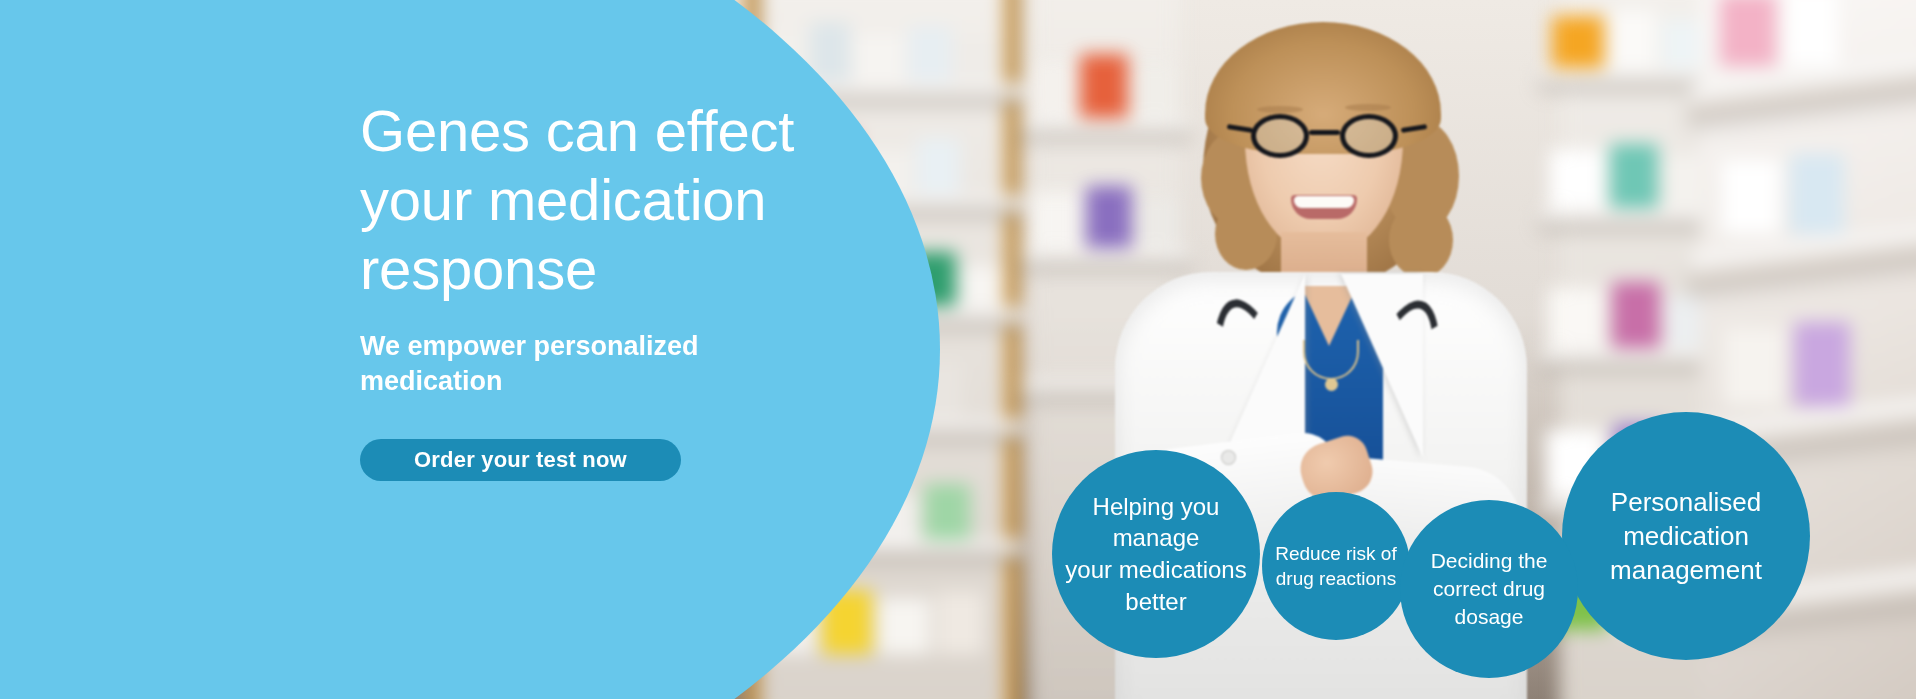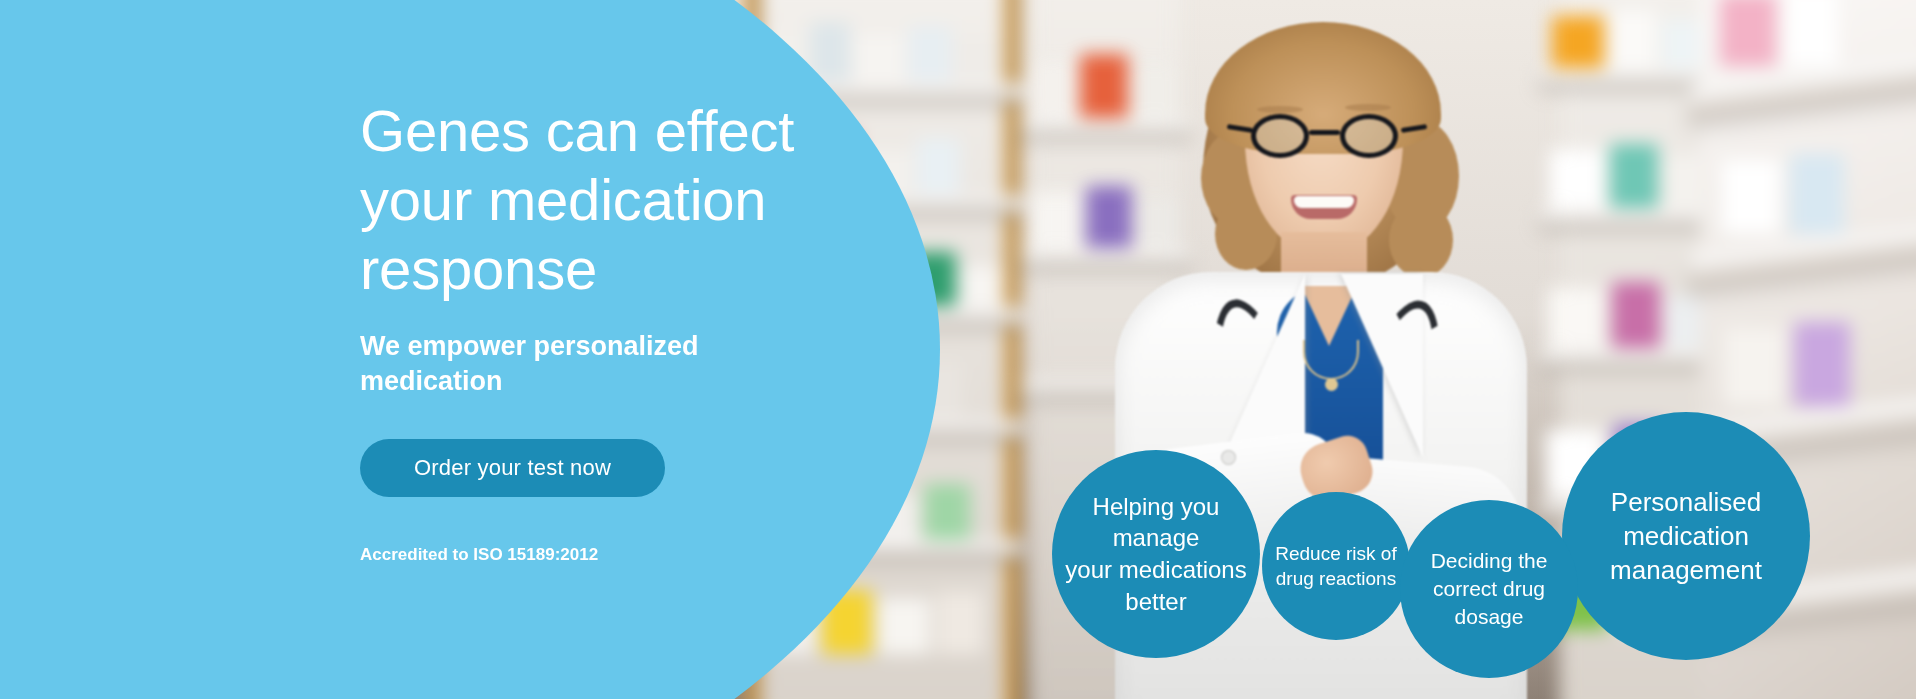--- a/index.html
+++ b/index.html
@@ -161,22 +161,22 @@
   .headline {
     color:#ffffff; font-size:58px; line-height:1.19; font-weight:400;
     letter-spacing:-0.2px; white-space:pre-line;
   }
   .subhead {
     margin-top:26px; color:#ffffff; font-size:27px; font-weight:700; line-height:1.3;
   }
   .cta {
     display:inline-block; margin-top:40px;
     background:#1c8cb6; color:#ffffff;
-    font-size:22px; font-weight:normal;
-    padding:16px 54px; border:none; border-radius:30px;
+    font-size:22px; font-weight:bold;
+    padding:8px 54px; border:none; border-radius:30px;
     cursor:pointer; letter-spacing:.2px;
   }
   .accred { margin-top:46px; color:#ffffff; font-size:17px; font-weight:bold; line-height:1.38; }
 
   
   .badge {
     position:absolute; border-radius:50%;
     background:#1c8cb6; color:#ffffff;
     display:flex; align-items:center; justify-content:center; text-align:center;
     white-space:pre-line; line-height:1.32; padding:6px;
@@ -337,21 +337,20 @@
 
   <div class="blue-panel"></div>
 
   <div class="content">
     <h1 class="headline">Genes can effect
 your medication
 response</h1>
     <p class="subhead">We empower personalized medication</p>
     <button class="cta">Order your test now</button>
     <div class="accred">
-      <div>Accredited to ISO 15189:2012</div>
     </div>
   </div>
 
   <div class="badge badge-2">Reduce risk of
 drug reactions</div>
   <div class="badge badge-1">Helping you
 manage
 your medications
 better</div>
   <div class="badge badge-4">Personalised

